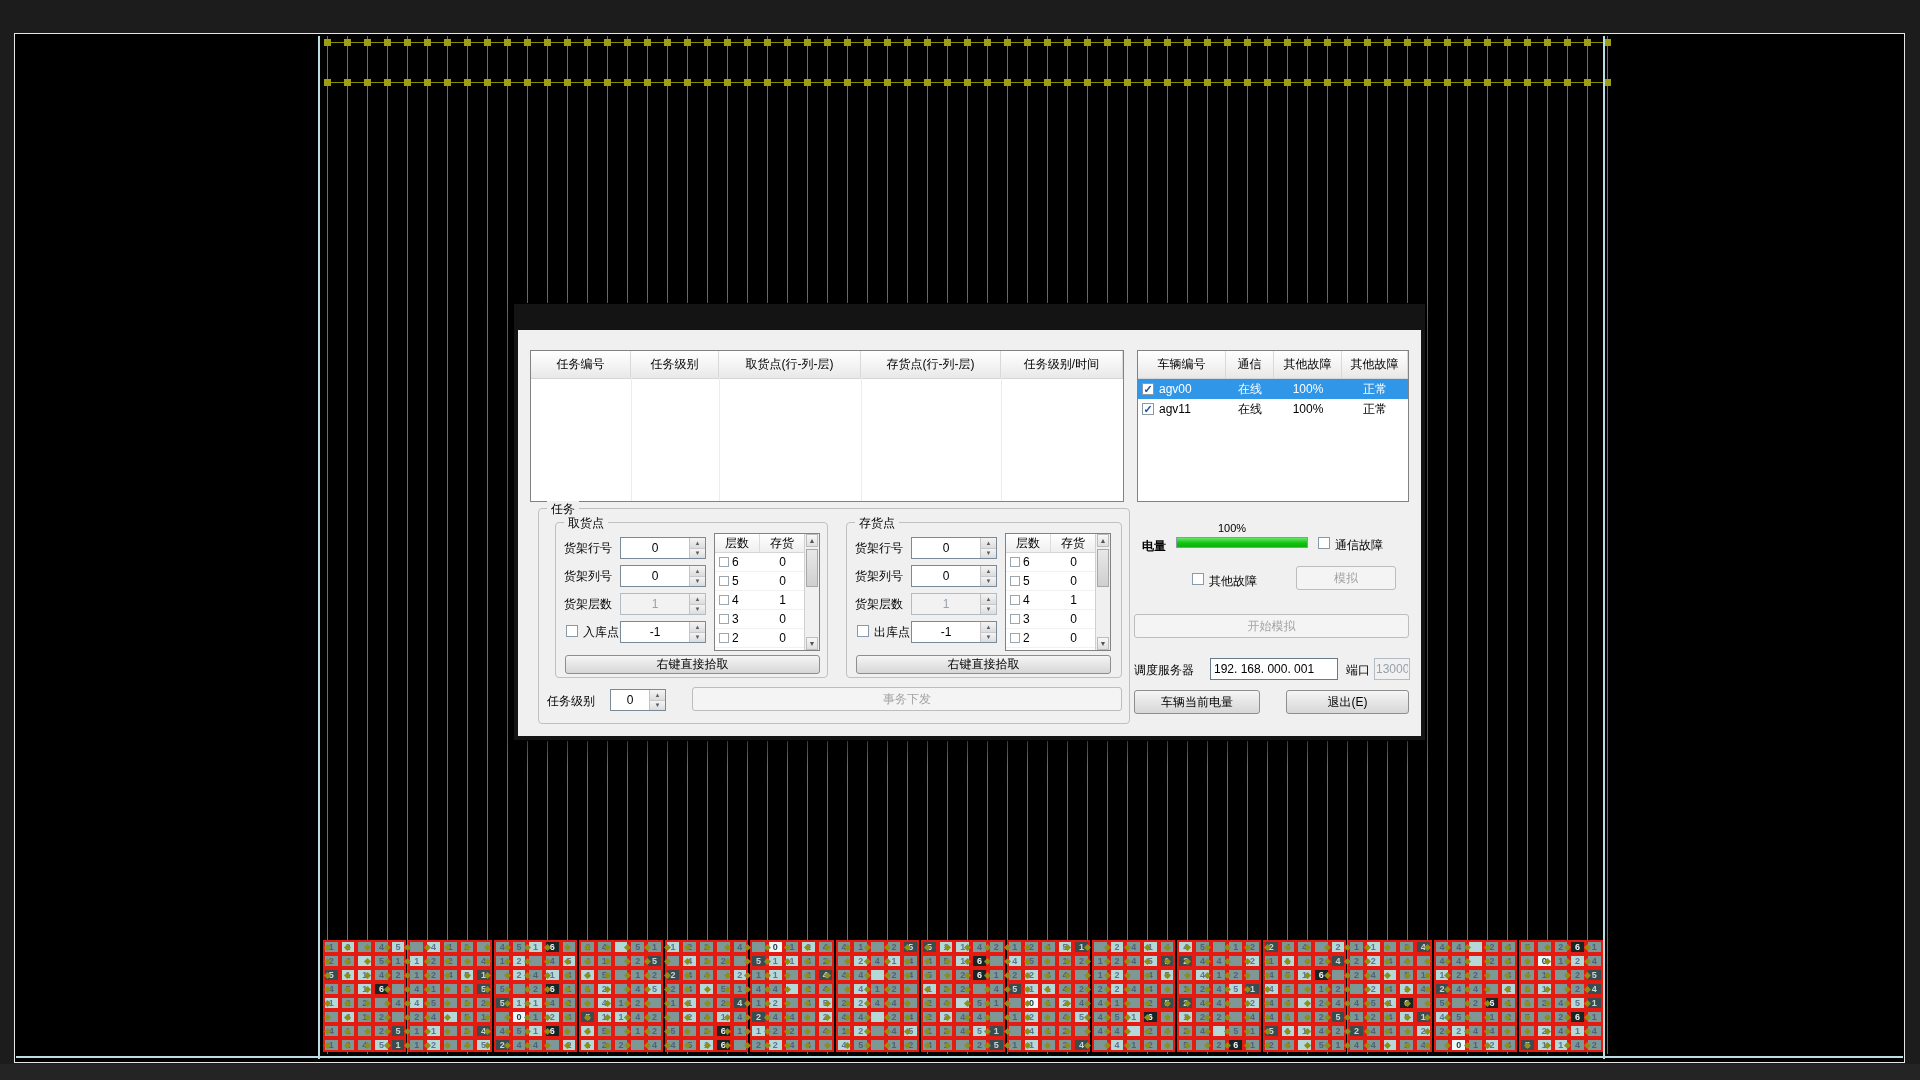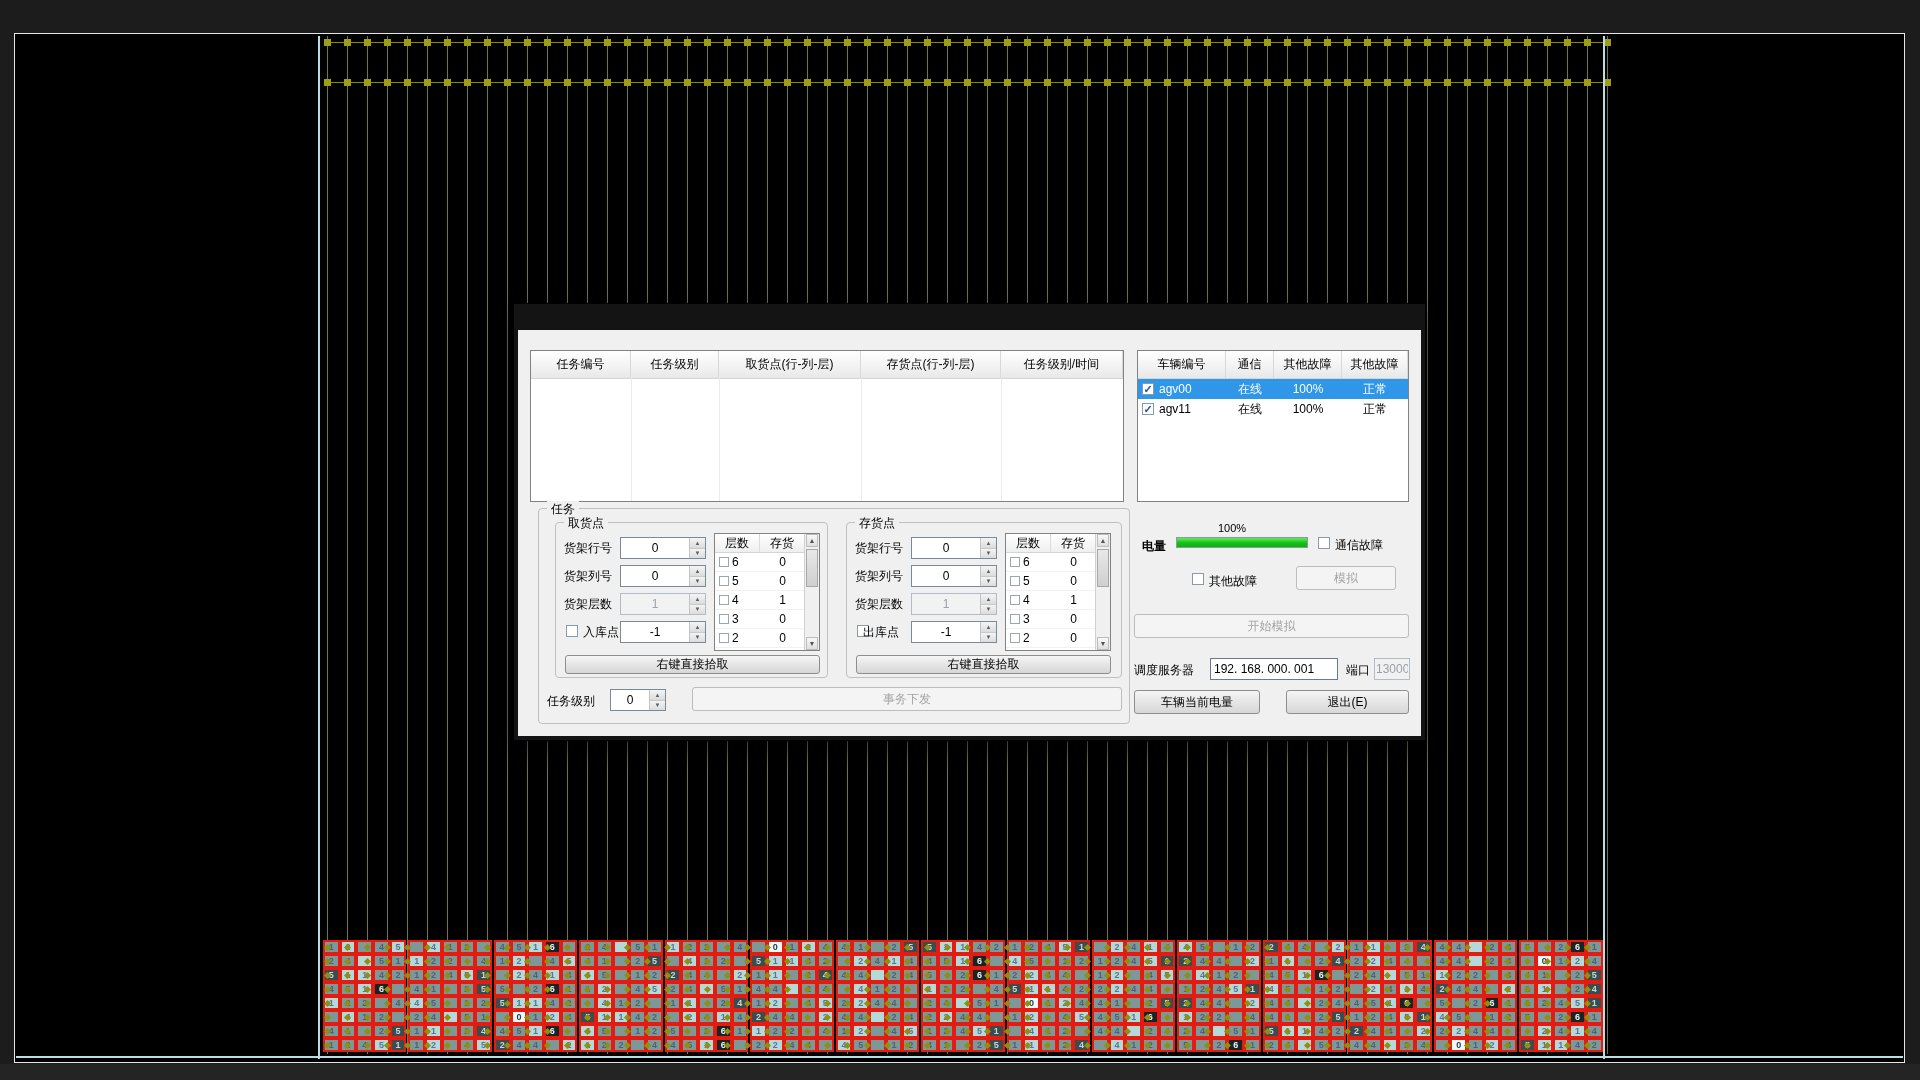--- a/index.html
+++ b/index.html
@@ -1837,21 +1837,21 @@
             </div>
             <span class="lbl" style="left: 8px; top: 73px;">货架层数</span>
             <div class="spin disabled" style="left: 64px; top: 70px; width: 86px;">
               <div class="val">1</div>
               <div class="ud">
                 <div>▲</div>
                 <div>▼</div>
               </div>
             </div>
             <div class="cb" style="left: 10px; top: 102px;"></div>
-            <span class="lbl" style="left: 16px; top: 101px;">出库点</span>
+            <span class="lbl" style="left: 27px; top: 101px;">出库点</span>
             <div class="spin" style="left: 64px; top: 98px; width: 86px;">
               <div class="val">-1</div>
               <div class="ud">
                 <div>▲</div>
                 <div>▼</div>
               </div>
             </div>
             <div class="listbox" style="left: 158px; top: 10px; width: 106px; height: 118px;">
               <div class="lb-head">
                 <div class="lb-hcell" style="width: 45px;">层数</div>

